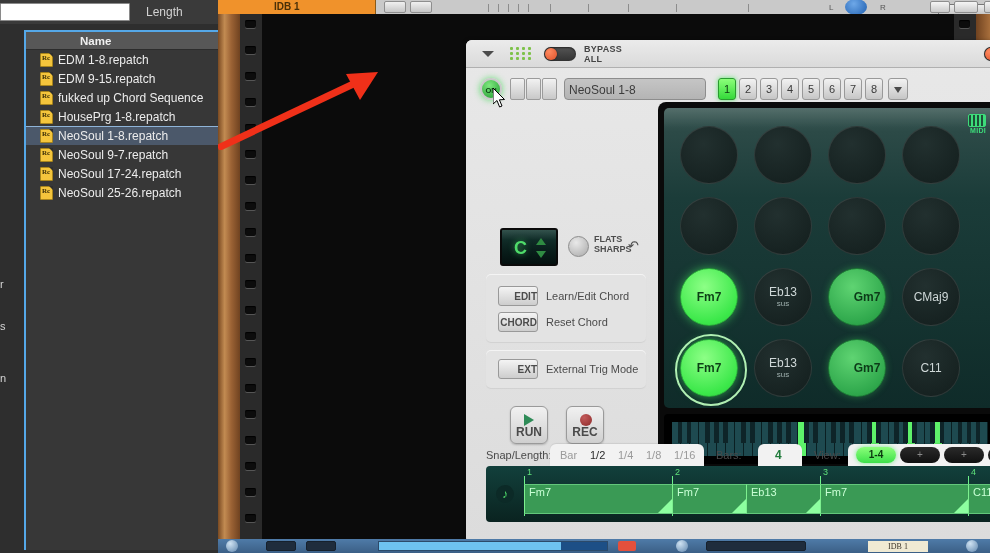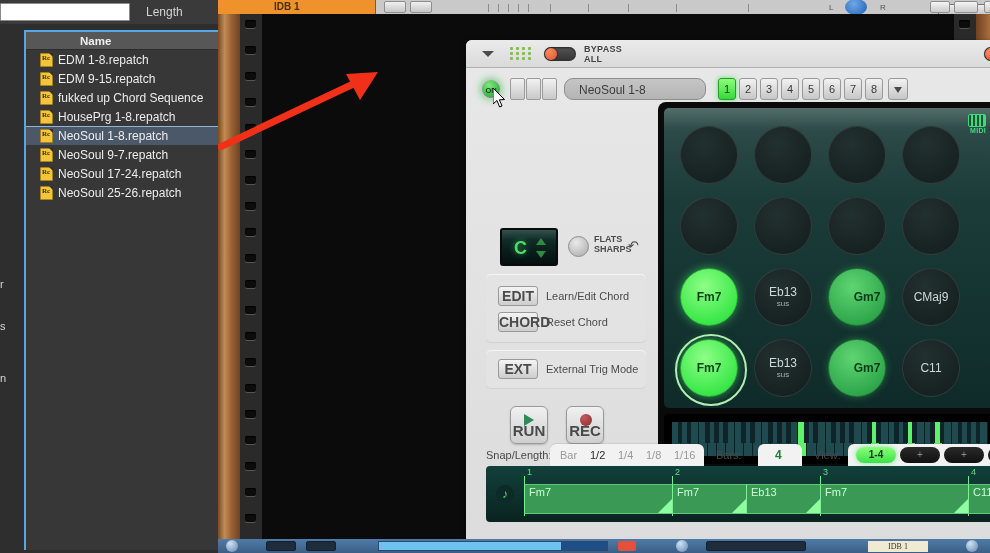--- a/index.html
+++ b/index.html
@@ -175,22 +175,22 @@
     position:absolute; left: 14px; top: 38px; width:22px;height:22px;border-radius:50%;
     background: radial-gradient(circle at 40% 30%, #7ee87e, #1f9a2f);
     border:2px solid #c9c9c9; box-shadow: 0 0 6px rgba(70,220,90,.8);
     font-size:7.5px; font-weight:bold; color:#0a3d12; text-align:center; line-height:22px;
   }
   #name-stepper { position:absolute; left: 44px; top: 38px; display:flex; gap:1px; }
   .step-b { width:15px;height:22px;background:linear-gradient(#f2f2f2,#c8c8c8);
     border:1px solid #9b9b9b;border-radius:2px; position:relative; }
   #name-field {
     position:absolute; left: 98px; top: 38px; width: 142px; height: 22px;
-    background: linear-gradient(#c5c5c5,#b4b4b4); border:1px solid #8d8d8d; border-radius:9px;
-    font-size:12px; color:#3c3c3c; line-height:22px; padding-left:14px;
+    background: linear-gradient(#c5c5c5,#b4b4b4); border:1px solid #8d8d8d; border-radius:4px;
+    font-size:12px; color:#3c3c3c; line-height:22px; padding-left:4px;
   }
   .pat-btn {
     position:absolute; top: 38px; width: 18px; height:22px; border-radius:3px;
     background: linear-gradient(#f2f2f2,#c6c6c6); border:1px solid #999;
     font-size:11px; color:#3a3a3a; text-align:center; line-height:21px;
   }
   .pat-btn.active {
     background: linear-gradient(#8cff7a,#34d93a); border-color:#2a9a2f; color:#0c3a10;
     box-shadow: 0 0 5px rgba(70,230,90,.85);
   }
@@ -236,32 +236,32 @@
   #flats-knob { position:absolute; left: 102px; top: 196px; width:21px;height:21px;border-radius:50%;
     background: radial-gradient(circle at 38% 30%, #e9e9e9, #a9a9a9); border:1px solid #8d8d8d; }
   #flats-label { position:absolute; left: 128px; top: 194px; font-size:9px; font-weight:bold;
     color:#4c4c4c; line-height:10px; }
   #flats-loop { position:absolute; left: 162px; top: 198px; font-size:13px; color:#4c4c4c; }
 
   #grp-edit { left: 20px; top: 234px; width: 160px; height: 68px; }
   .sm-btn {
     position:absolute; width:40px;height:20px;border-radius:3px;
     background: linear-gradient(#f4f4f4,#cdcdcd); border:1px solid #999;
-    font-size:14px; font-weight:bold; color:#4c4c4c; text-align:center; line-height:19px;
+    font-size:10px; font-weight:bold; color:#4c4c4c; text-align:right; line-height:19px;
   }
   .sm-lbl { position:absolute; font-size:11px; color:#4b4b4b; }
   #grp-ext { left: 20px; top: 310px; width: 160px; height: 38px; }
 
   .transport-btn {
     position:absolute; top: 366px; width: 38px; height: 38px; border-radius:6px;
     background: linear-gradient(#f1f1f1,#cfcfcf); border:1px solid #9a9a9a;
     box-shadow: 0 1px 2px rgba(0,0,0,.2);
   }
   .transport-lbl { position:absolute; bottom:4px; left:0; width:100%; text-align:center;
-    font-size:15px; font-weight:bold; color:#4a4a4a; }
+    font-size:12px; font-weight:bold; color:#4a4a4a; }
   #run-tri { position:absolute; left:13px; top:7px; width:0;height:0;
     border-top:6px solid transparent;border-bottom:6px solid transparent;border-left:10px solid #2e8b57;}
   #rec-dot { position:absolute; left:13px; top:7px; width:12px;height:12px;border-radius:50%;
     background: radial-gradient(circle at 35% 30%, #c25a5a, #8e2b2b); }
 
   
   #padbox {
     position:absolute; left: 192px; top: 62px; width: 344px; height: 368px;
     background: #0a0a0a; border-radius: 8px; padding:6px;
   }

